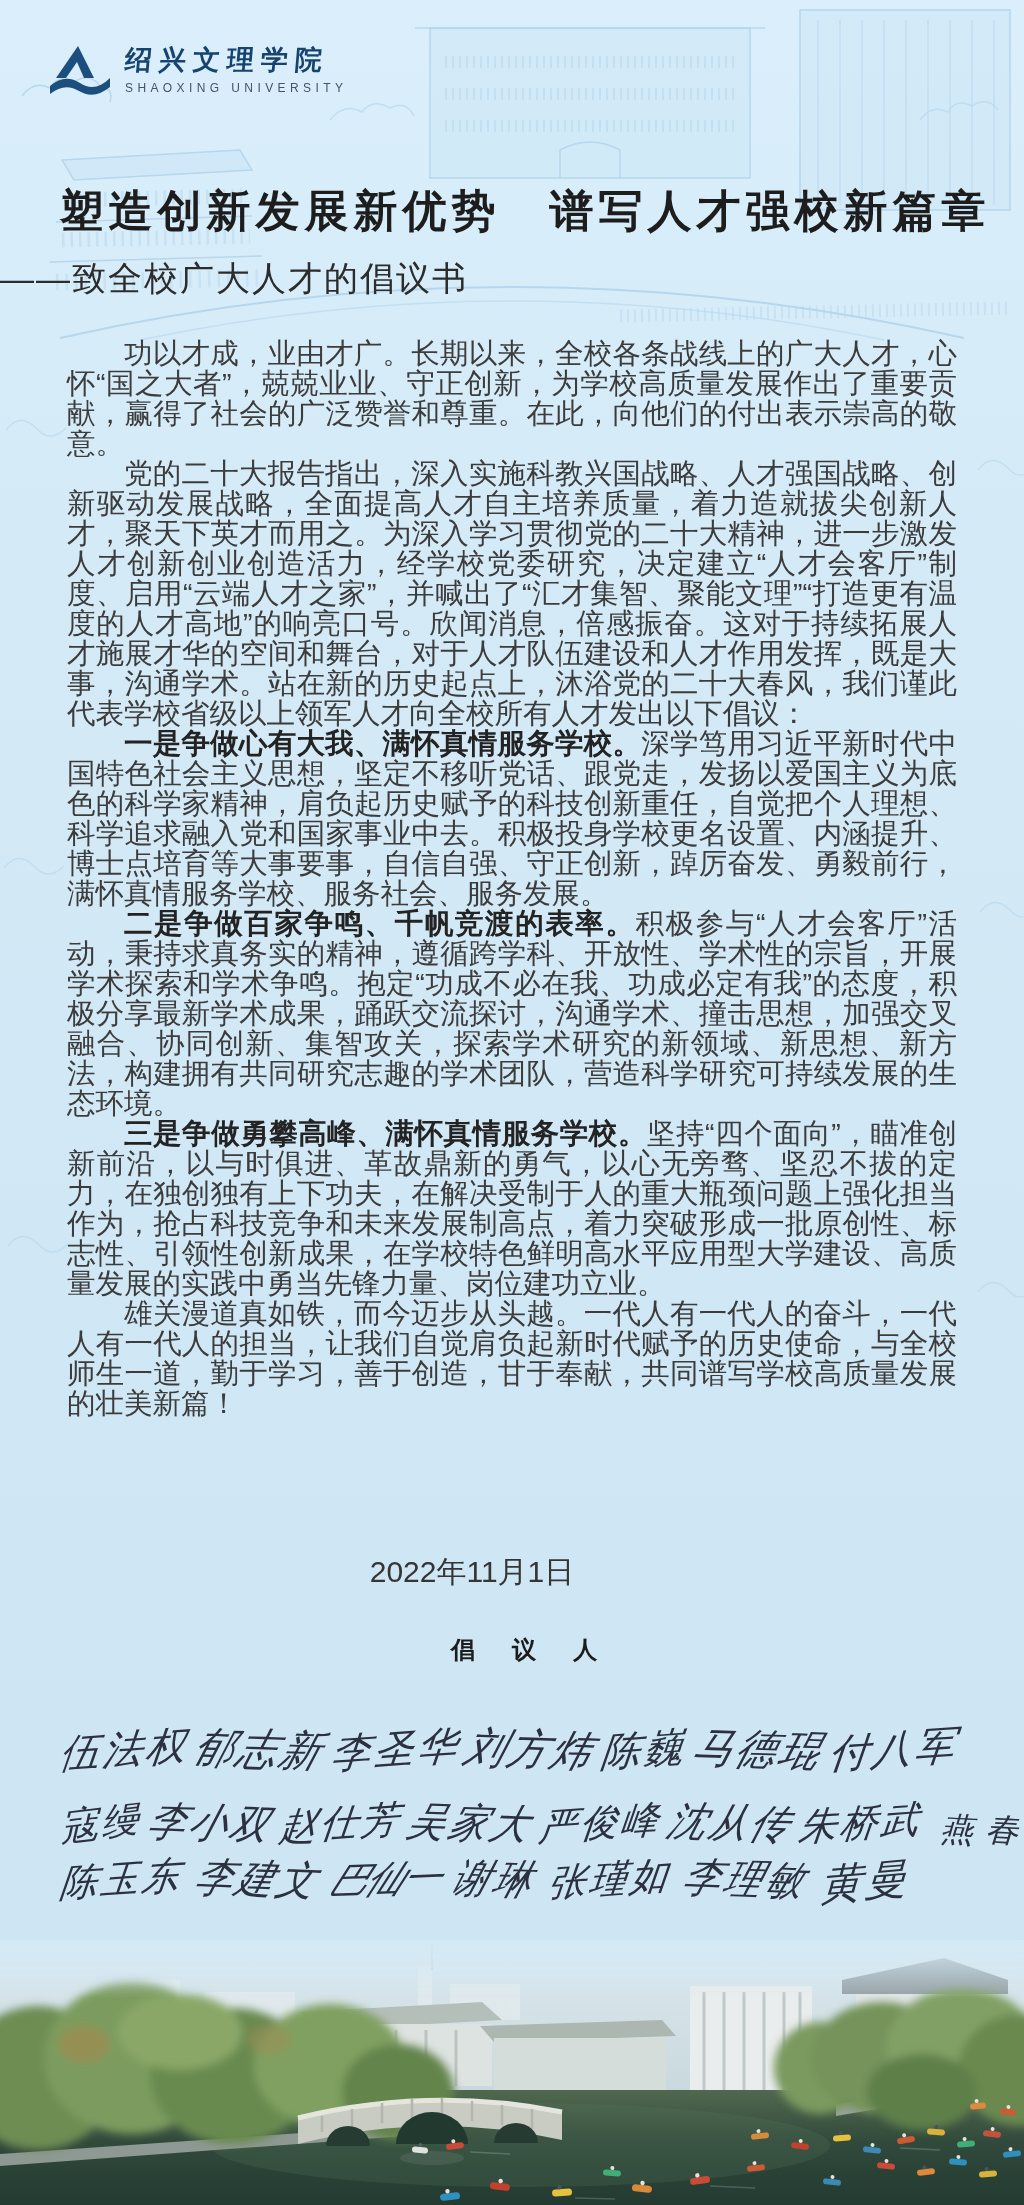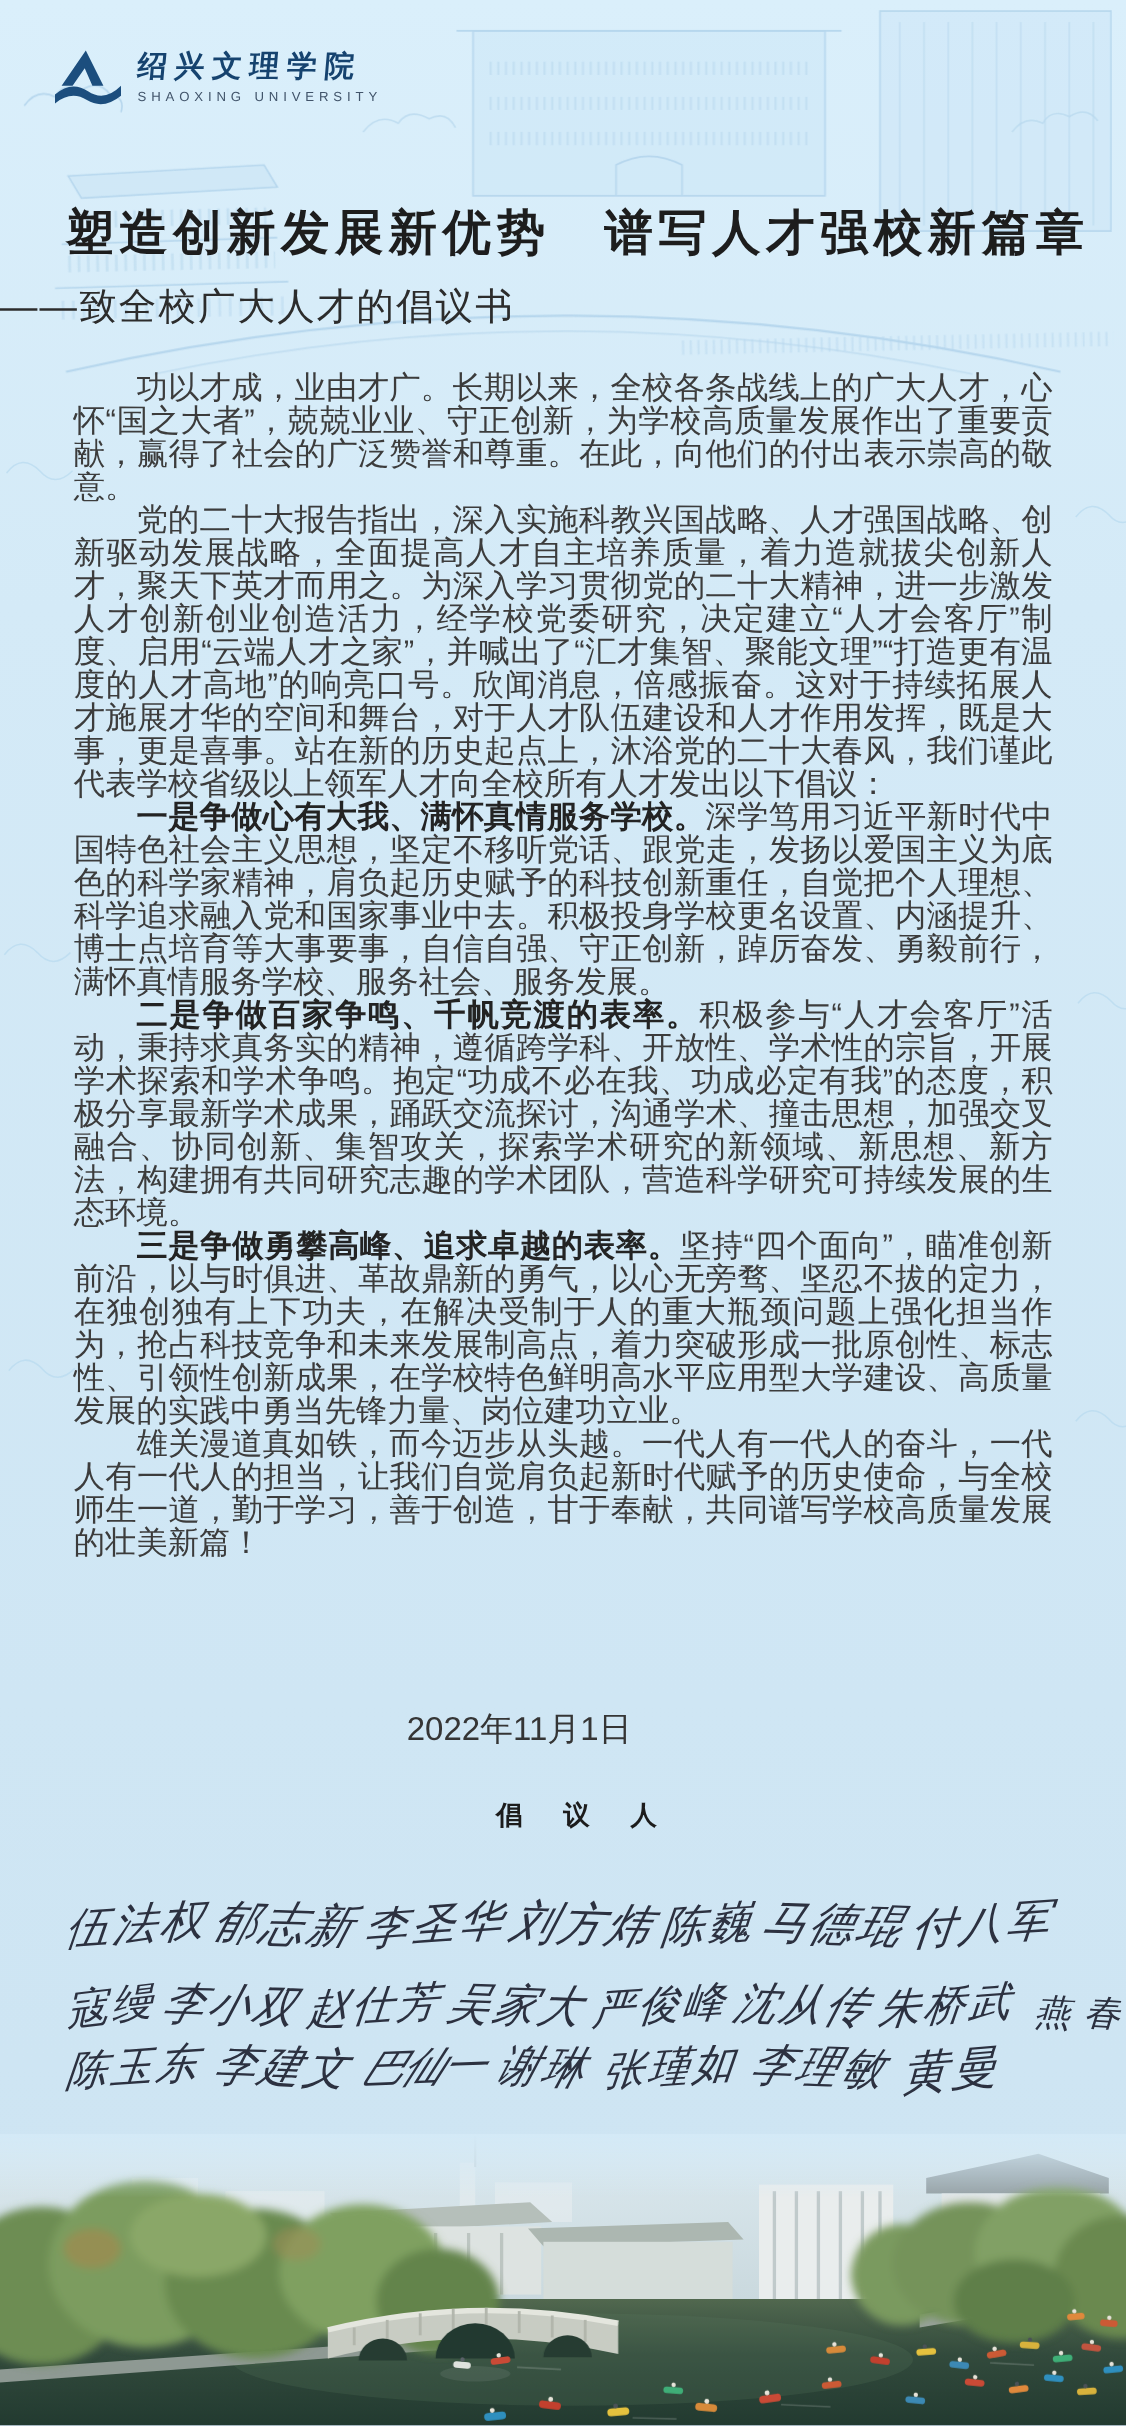--- a/index.html
+++ b/index.html
@@ -118,24 +118,24 @@
         <div class="brand-cn">绍兴文理学院</div>
         <div class="brand-en">SHAOXING UNIVERSITY</div>
       </div>
     </header>
 
     <h1 class="title">塑造创新发展新优势　谱写人才强校新篇章</h1>
     <h2 class="subtitle">——致全校广大人才的倡议书</h2>
 
     <div class="article">
       <p><b class="lead"></b><span>功以才成，业由才广。长期以来，全校各条战线上的广大人才，心怀“国之大者”，兢兢业业、守正创新，为学校高质量发展作出了重要贡献，赢得了社会的广泛赞誉和尊重。在此，向他们的付出表示崇高的敬意。</span></p>
-      <p><b class="lead"></b><span>党的二十大报告指出，深入实施科教兴国战略、人才强国战略、创新驱动发展战略，全面提高人才自主培养质量，着力造就拔尖创新人才，聚天下英才而用之。为深入学习贯彻党的二十大精神，进一步激发人才创新创业创造活力，经学校党委研究，决定建立“人才会客厅”制度、启用“云端人才之家”，并喊出了“汇才集智、聚能文理”“打造更有温度的人才高地”的响亮口号。欣闻消息，倍感振奋。这对于持续拓展人才施展才华的空间和舞台，对于人才队伍建设和人才作用发挥，既是大事，更是喜事。站在新的历史起点上，沐浴党的二十大春风，我们谨此代表学校省级以上领军人才向全校所有人才发出以下倡议：</span></p>
+      <p><b class="lead"></b><span>党的二十大报告指出，深入实施科教兴国战略、人才强国战略、创新驱动发展战略，全面提高人才自主培养质量，着力造就拔尖创新人才，聚天下英才而用之。为深入学习贯彻党的二十大精神，进一步激发人才创新创业创造活力，经学校党委研究，决定建立“人才会客厅”制度、启用“云端人才之家”，并喊出了“汇才集智、聚能文理”“打造更有温度的人才高地”的响亮口号。欣闻消息，倍感振奋。这对于持续拓展人才施展才华的空间和舞台，对于人才队伍建设和人才作用发挥，既是大事，沟通学术。站在新的历史起点上，沐浴党的二十大春风，我们谨此代表学校省级以上领军人才向全校所有人才发出以下倡议：</span></p>
       <p><b class="lead">一是争做心有大我、满怀真情服务学校。</b><span>深学笃用习近平新时代中国特色社会主义思想，坚定不移听党话、跟党走，发扬以爱国主义为底色的科学家精神，肩负起历史赋予的科技创新重任，自觉把个人理想、科学追求融入党和国家事业中去。积极投身学校更名设置、内涵提升、博士点培育等大事要事，自信自强、守正创新，踔厉奋发、勇毅前行，满怀真情服务学校、服务社会、服务发展。</span></p>
       <p><b class="lead">二是争做百家争鸣、千帆竞渡的表率。</b><span>积极参与“人才会客厅”活动，秉持求真务实的精神，遵循跨学科、开放性、学术性的宗旨，开展学术探索和学术争鸣。抱定“功成不必在我、功成必定有我”的态度，积极分享最新学术成果，踊跃交流探讨，沟通学术、撞击思想，加强交叉融合、协同创新、集智攻关，探索学术研究的新领域、新思想、新方法，构建拥有共同研究志趣的学术团队，营造科学研究可持续发展的生态环境。</span></p>
-      <p><b class="lead">三是争做勇攀高峰、追求卓越的表率。</b><span>坚持“四个面向”，瞄准创新前沿，以与时俱进、革故鼎新的勇气，以心无旁骛、坚忍不拔的定力，在独创独有上下功夫，在解决受制于人的重大瓶颈问题上强化担当作为，抢占科技竞争和未来发展制高点，着力突破形成一批原创性、标志性、引领性创新成果，在学校特色鲜明高水平应用型大学建设、高质量发展的实践中勇当先锋力量、岗位建功立业。</span></p>
+      <p><b class="lead">三是争做勇攀高峰、满怀真情服务学校。</b><span>坚持“四个面向”，瞄准创新前沿，以与时俱进、革故鼎新的勇气，以心无旁骛、坚忍不拔的定力，在独创独有上下功夫，在解决受制于人的重大瓶颈问题上强化担当作为，抢占科技竞争和未来发展制高点，着力突破形成一批原创性、标志性、引领性创新成果，在学校特色鲜明高水平应用型大学建设、高质量发展的实践中勇当先锋力量、岗位建功立业。</span></p>
       <p><b class="lead"></b><span>雄关漫道真如铁，而今迈步从头越。一代人有一代人的奋斗，一代人有一代人的担当，让我们自觉肩负起新时代赋予的历史使命，与全校师生一道，勤于学习，善于创造，甘于奉献，共同谱写学校高质量发展的壮美新篇！</span></p>
     </div>
 
     <div class="date">2022年11月1日</div>
 
     <h3 class="proposers-heading">倡 议 人</h3>
 
     <div class="sig-row row1">
       <span class="sig">伍法权</span>
       <span class="sig">郁志新</span>

